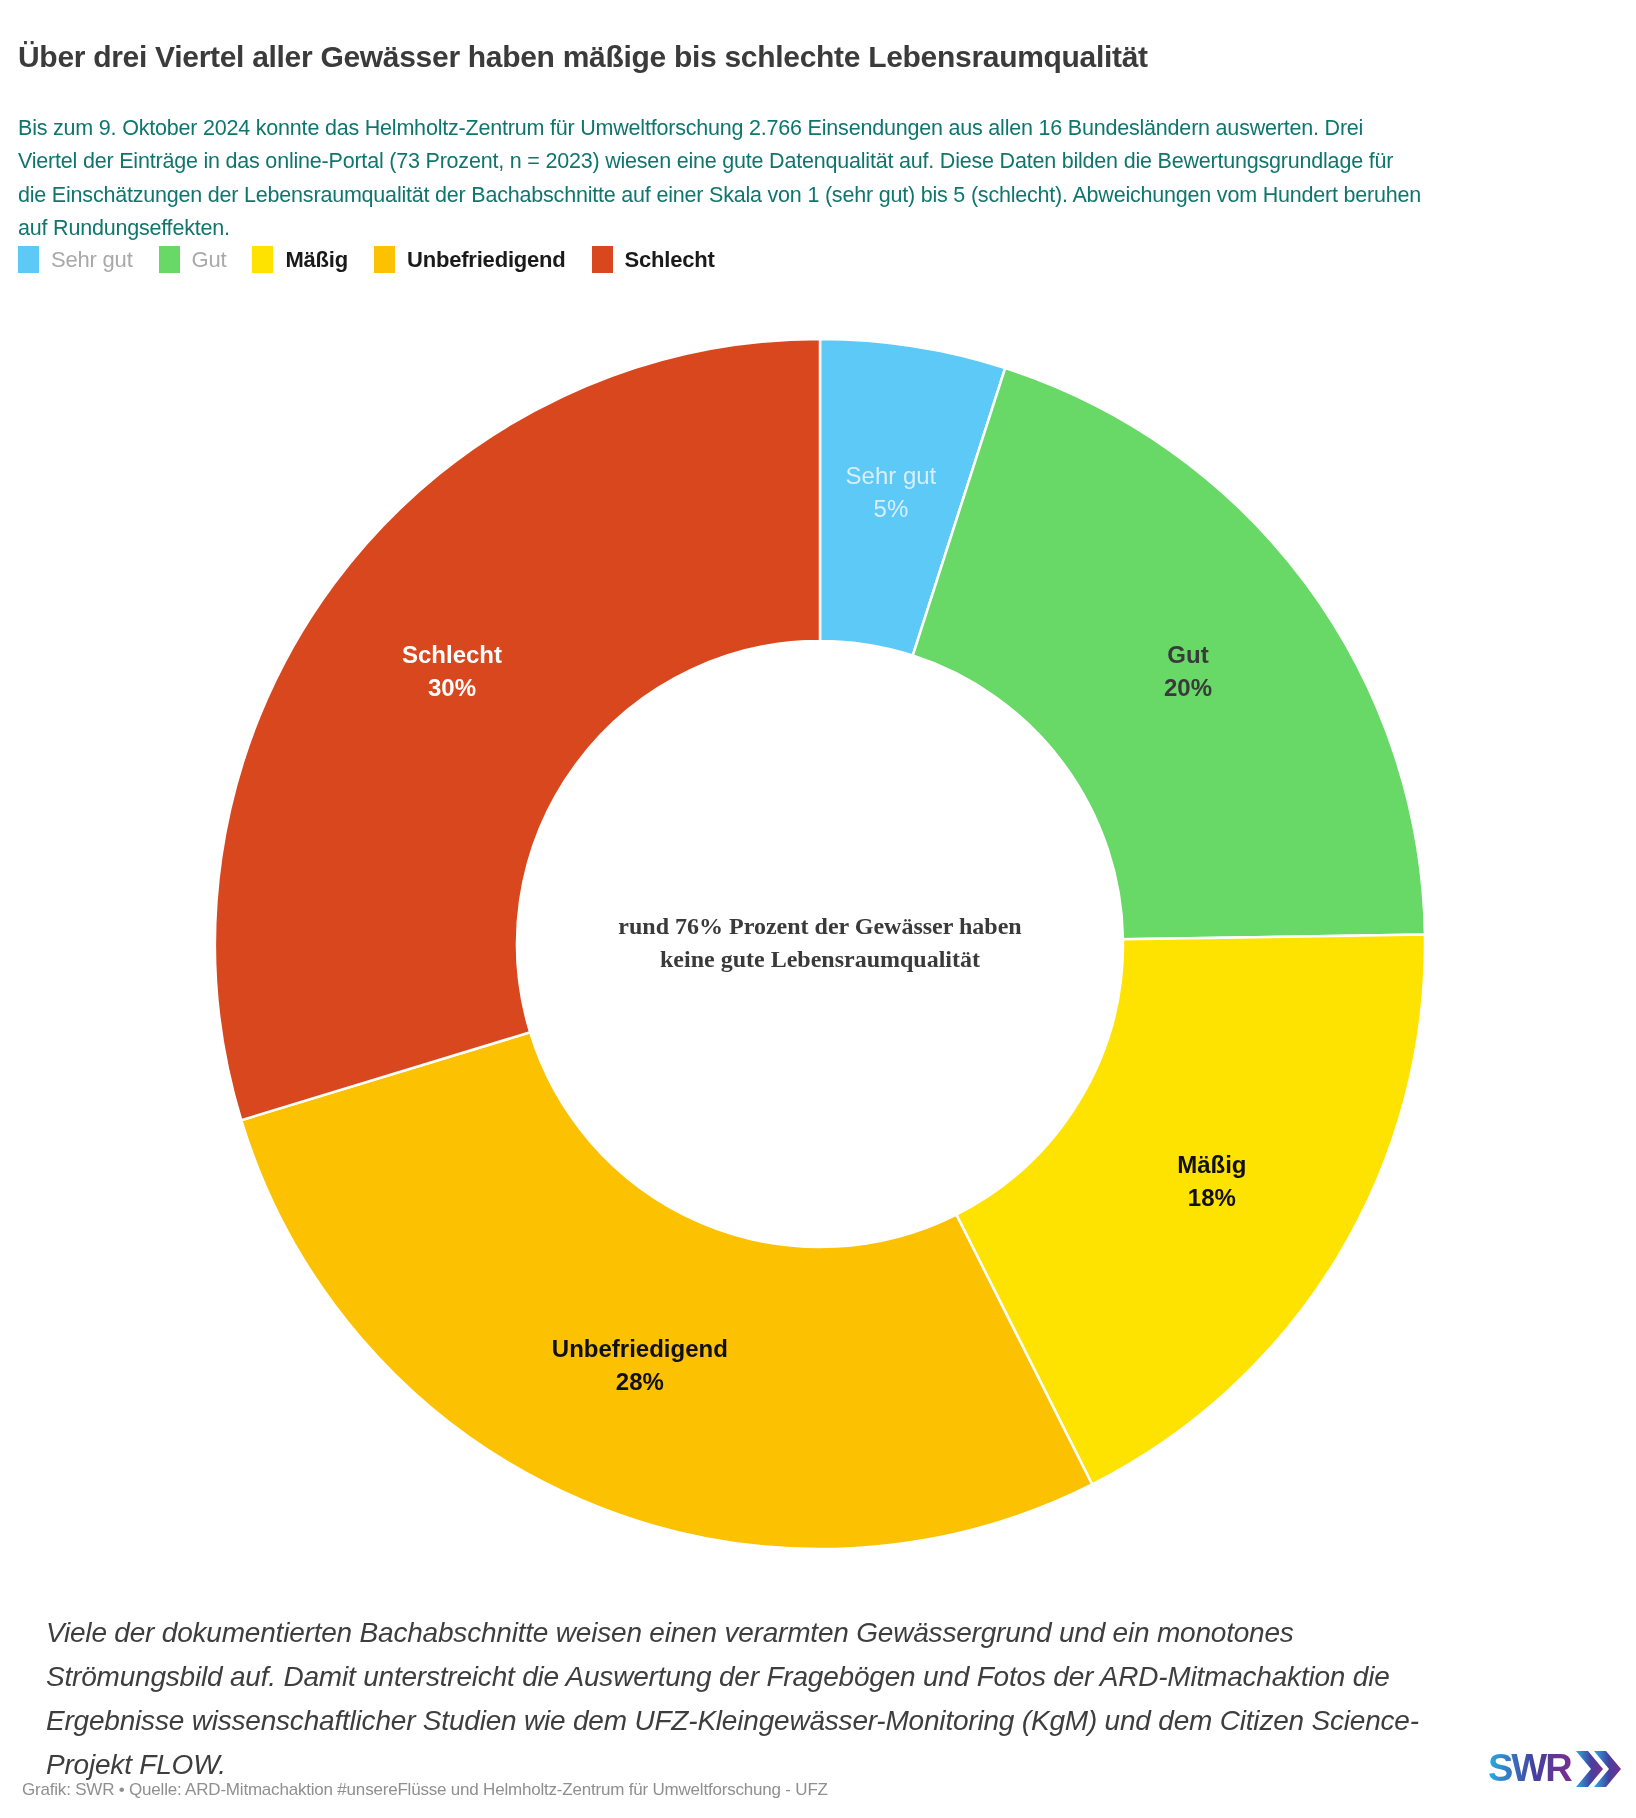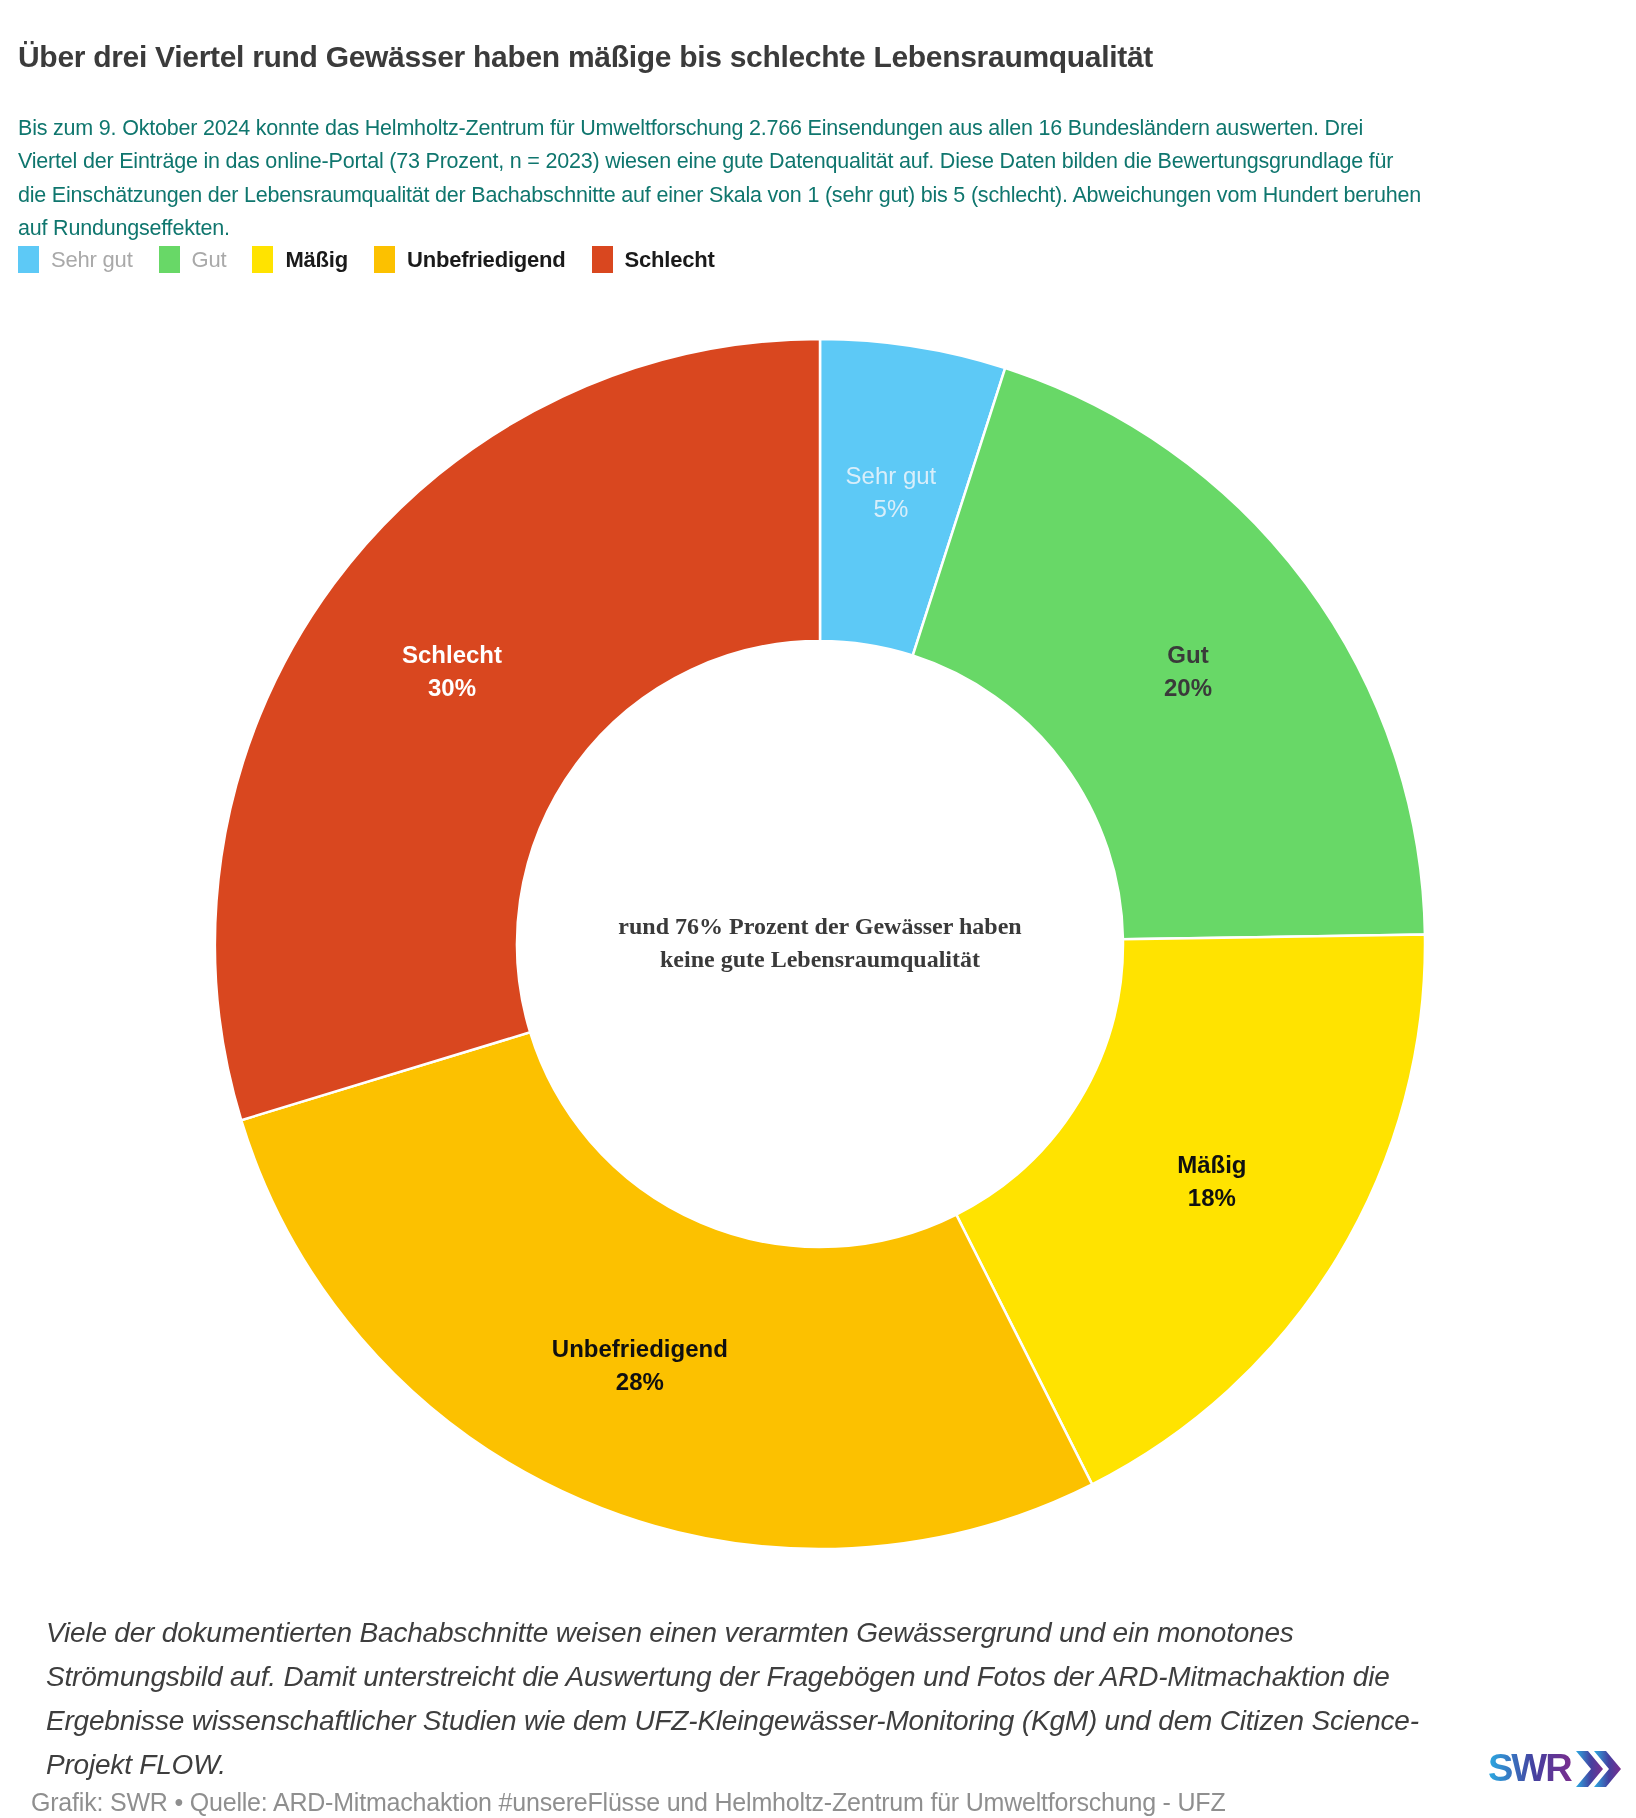--- a/index.html
+++ b/index.html
@@ -26,31 +26,31 @@
   .chart-svg{position:absolute;left:0;top:0;}
   .slice-label{font-family:"Liberation Sans","DejaVu Sans",sans-serif;}
   .center-label{font-family:"Liberation Serif","DejaVu Serif",serif;font-weight:700;}
   .annotation{
     position:absolute;left:18px;top:1583px;width:1590px;
     font-size:28px;font-style:italic;line-height:44px;color:#3e3e3e;letter-spacing:-0.2px;
     white-space:pre-line;
     margin-left:28px;
   }
   .credit{
-    position:absolute;left:31px;top:1763px;width:1300px;
-    font-size:25px;color:#8f8f8f;letter-spacing:-0.2px;
+    position:absolute;left:22px;top:1763px;width:1300px;
+    font-size:17px;color:#8f8f8f;letter-spacing:-0.2px;
   }
   .logo{position:absolute;left:1488px;top:1748px;}
 </style>
 </head>
 <body>
 
 <div class="page">
 
-  <h1 class="title">Über drei Viertel rund Gewässer haben mäßige bis schlechte Lebensraumqualität</h1>
+  <h1 class="title">Über drei Viertel aller Gewässer haben mäßige bis schlechte Lebensraumqualität</h1>
 
   <p class="subtitle">Bis zum 9. Oktober 2024 konnte das Helmholtz-Zentrum für Umweltforschung 2.766 Einsendungen aus allen 16 Bundesländern auswerten. Drei
 Viertel der Einträge in das online-Portal (73 Prozent, n = 2023) wiesen eine gute Datenqualität auf. Diese Daten bilden die Bewertungsgrundlage für
 die Einschätzungen der Lebensraumqualität der Bachabschnitte auf einer Skala von 1 (sehr gut) bis 5 (schlecht). Abweichungen vom Hundert beruhen
 auf Rundungseffekten.</p>
 
   <div class="legend" id="legend">
       <div class="legend-item">
         <span class="legend-swatch" style="background: rgb(93, 201, 246);"></span>
         <span class="legend-label muted">Sehr gut</span>

